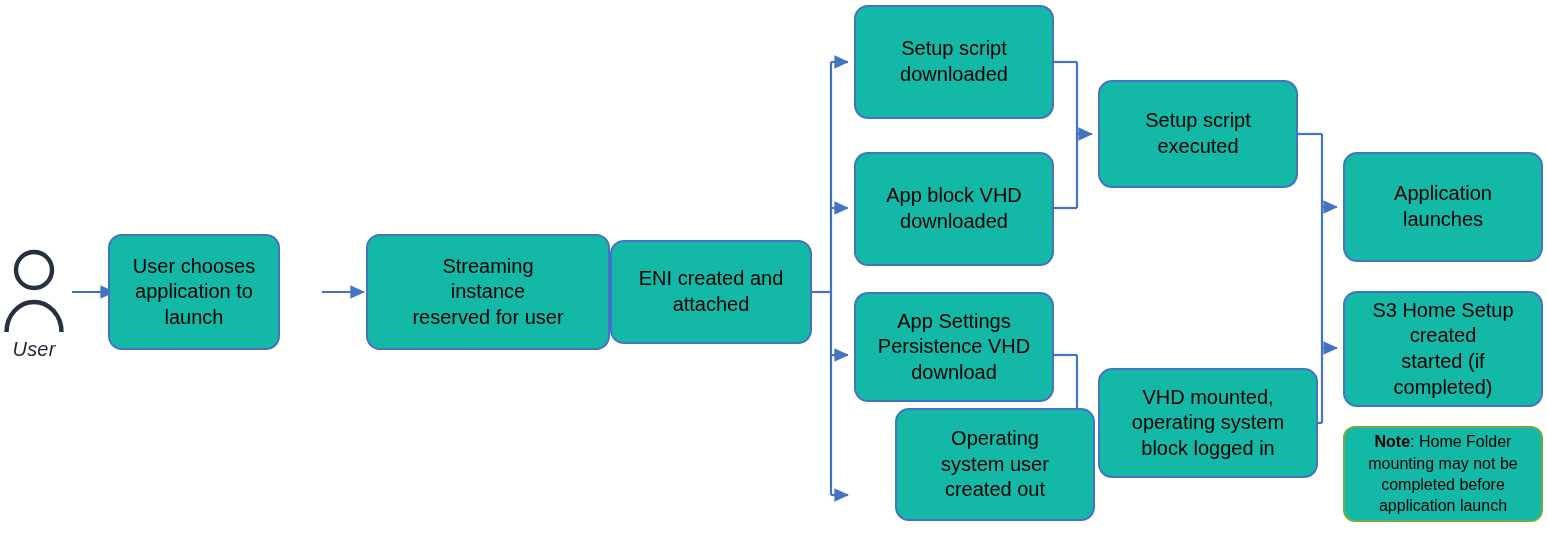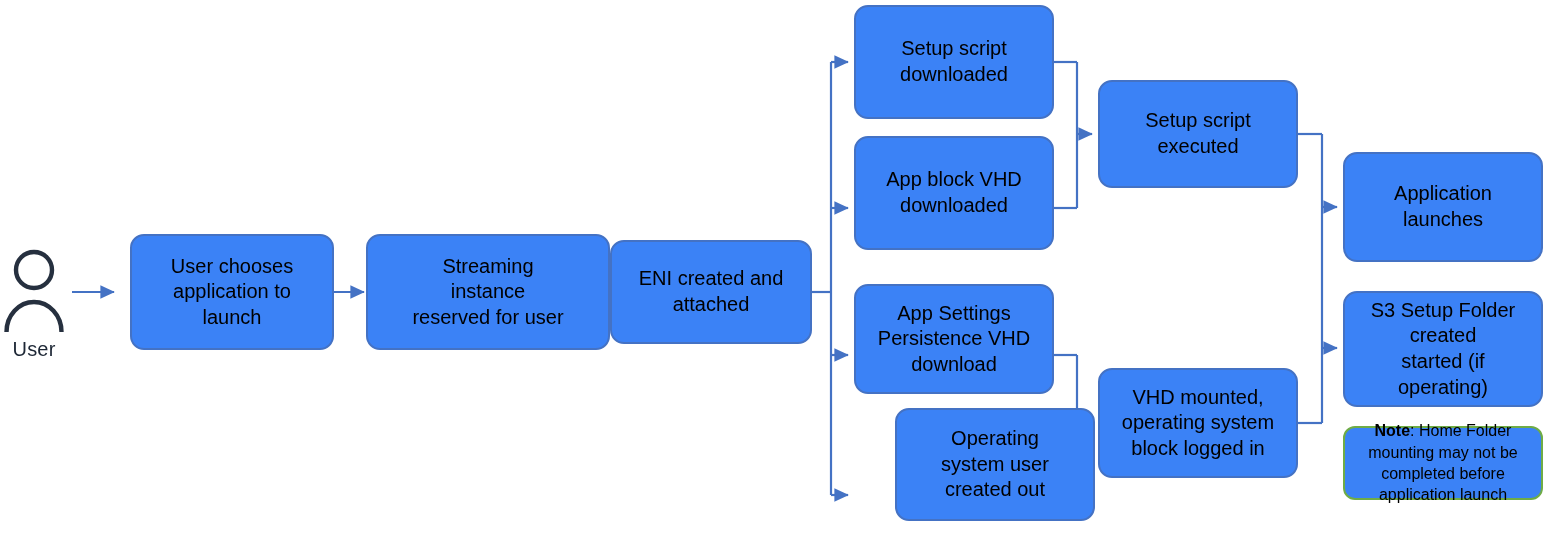--- a/index.html
+++ b/index.html
@@ -21,21 +21,21 @@
     top: 0;
     width: 1547px;
     height: 549px;
     pointer-events: none;
   }
   .node {
     position: absolute;
     box-sizing: border-box;
     border: 2.2px solid #4472C4;
     border-radius: 14px;
-    background: #3b82f6;
+    background: #14b8a6;
     display: flex;
     align-items: center;
     justify-content: center;
     text-align: center;
     color: #000000;
     font-size: 20px;
     line-height: 1.28;
     padding: 4px 10px;
   }
   .node.note {
@@ -55,20 +55,21 @@
   }
   .actor-icon {
     width: 60px;
     height: 86px;
   }
   .actor-label {
     margin-top: 4px;
     font-size: 20px;
     color: #1d2735;
     letter-spacing: 0.2px;
+    font-style: italic;
   }
 </style>
 </head>
 <body>
 
 <div id="stage">
 
   <svg id="wires" viewBox="0 0 1547 549">
     <defs>
       <marker id="ah" markerWidth="7" markerHeight="7" refX="6.2" refY="3.5" orient="auto" markerUnits="strokeWidth">
@@ -109,21 +110,21 @@
   </svg>
 
   <div class="actor" style="left:4px; top:248px;">
     <svg class="actor-icon" viewBox="0 0 60 86">
       <circle cx="30" cy="22" r="18" fill="none" stroke="#26303F" stroke-width="4.4"></circle>
       <path d="M2.5,84 a27.5,30 0 0 1 55,0" fill="none" stroke="#26303F" stroke-width="4.4"></path>
     </svg>
     <div class="actor-label">User</div>
   </div>
 
-  <div class="node" style="left:130px; top:234px; width:204px; height:116px;">
+  <div class="node" style="left:108px; top:234px; width:172px; height:116px;">
     <span class="txt">
       <span>User chooses</span><br>
       <span>application to</span><br>
       <span>launch</span>
     </span>
   </div>
 
   <div class="node" style="left:366px; top:234px; width:244px; height:116px;">
     <span class="txt">
       <span>Streaming</span><br>
@@ -139,75 +140,75 @@
     </span>
   </div>
 
   <div class="node" style="left:854px; top:5px; width:200px; height:114px;">
     <span class="txt">
       <span>Setup script</span><br>
       <span>downloaded</span>
     </span>
   </div>
 
-  <div class="node" style="left:854px; top:136px; width:200px; height:114px;">
+  <div class="node" style="left:854px; top:152px; width:200px; height:114px;">
     <span class="txt">
       <span>App block VHD</span><br>
       <span>downloaded</span>
     </span>
   </div>
 
   <div class="node" style="left:1098px; top:80px; width:200px; height:108px;">
     <span class="txt">
       <span>Setup script</span><br>
       <span>executed</span>
     </span>
   </div>
 
-  <div class="node" style="left:854px; top:284px; width:200px; height:110px;">
+  <div class="node" style="left:854px; top:292px; width:200px; height:110px;">
     <span class="txt">
       <span>App Settings</span><br>
       <span>Persistence VHD</span><br>
       <span>download</span>
     </span>
   </div>
 
   <div class="node" style="left:854px; top:408px; width:200px; height:113px;margin-left:41px;">
     <span class="txt">
       <span>Operating</span><br>
       <span>system user</span><br>
       <span>created out</span>
     </span>
   </div>
 
-  <div class="node" style="left:1098px; top:368px; width:200px; height:110px;">
+  <div class="node" style="left:1098px; top:368px; width:220px; height:110px;">
     <span class="txt">
       <span>VHD mounted,</span><br>
       <span>operating system</span><br>
       <span>block logged in</span>
     </span>
   </div>
 
   <div class="node" style="left:1343px; top:152px; width:200px; height:110px;">
     <span class="txt">
       <span>Application</span><br>
       <span>launches</span>
     </span>
   </div>
 
   <div class="node" style="left:1343px; top:291px; width:200px; height:116px;">
     <span class="txt">
-      <span>S3 Setup Folder</span><br>
+      <span>S3 Home Setup</span><br>
       <span>created</span><br>
       <span>started (if</span><br>
-      <span>operating)</span>
-    </span>
-  </div>
-
-  <div class="node note" style="left:1343px; top:426px; width:200px; height:74px;">
+      <span>completed)</span>
+    </span>
+  </div>
+
+  <div class="node note" style="left:1343px; top:426px; width:200px; height:96px;">
     <span class="txt">
       <span class="note-strong">Note</span><span>: Home Folder</span><br>
       <span>mounting may not be</span><br>
       <span>completed before</span><br>
       <span>application launch</span>
     </span>
   </div>
 
 </div>
 

